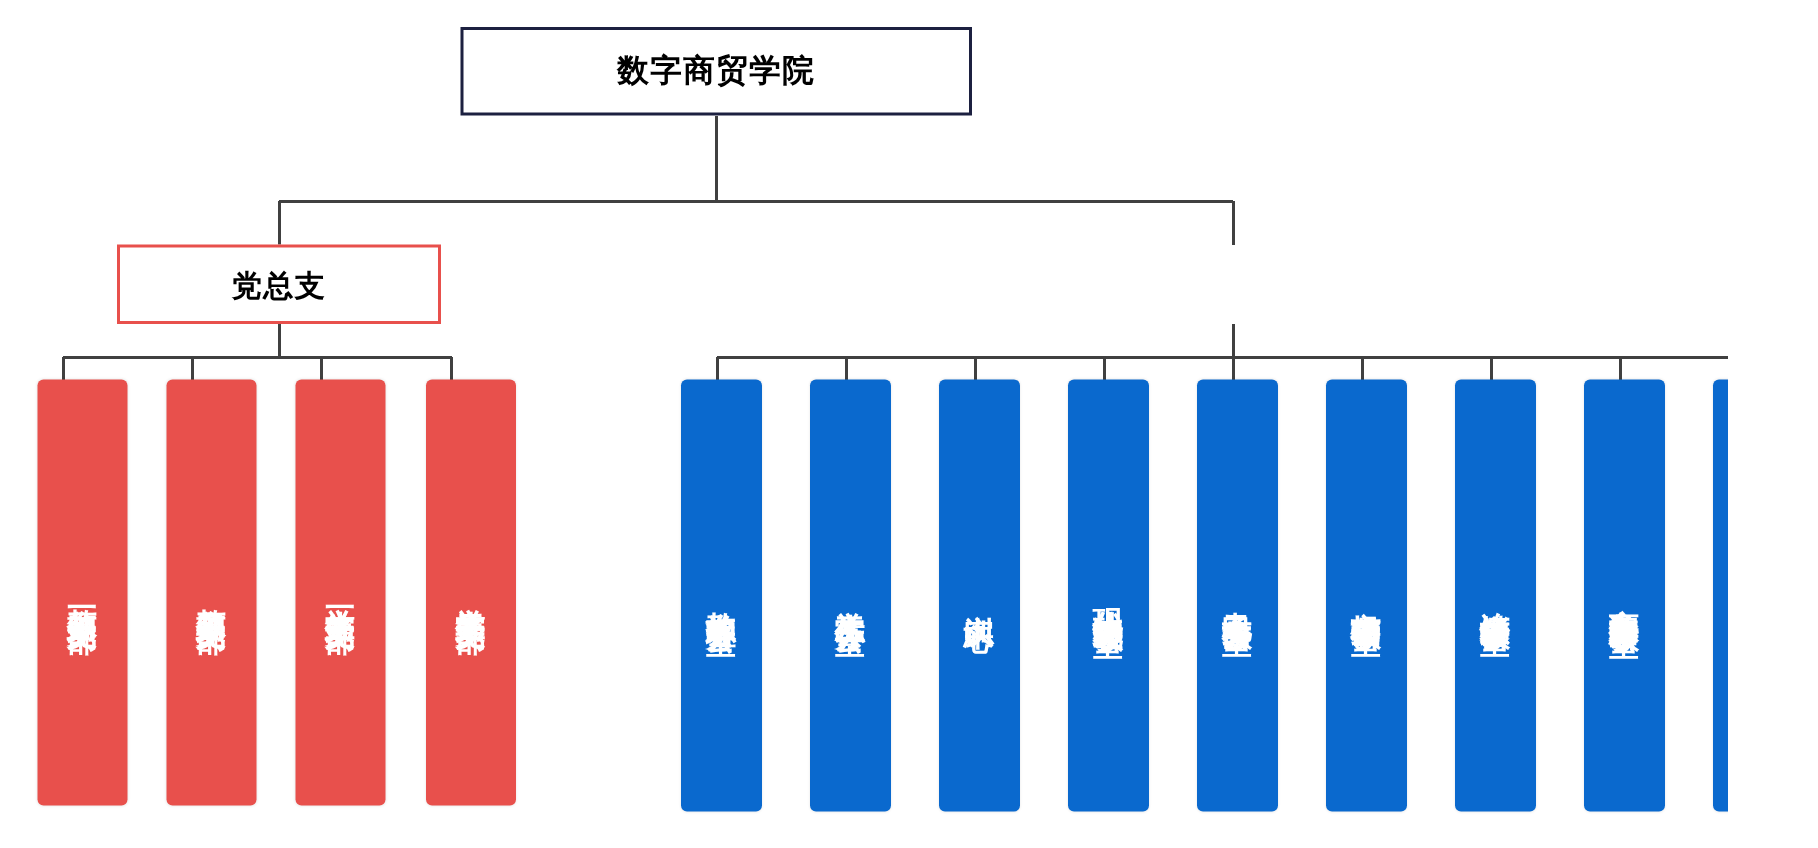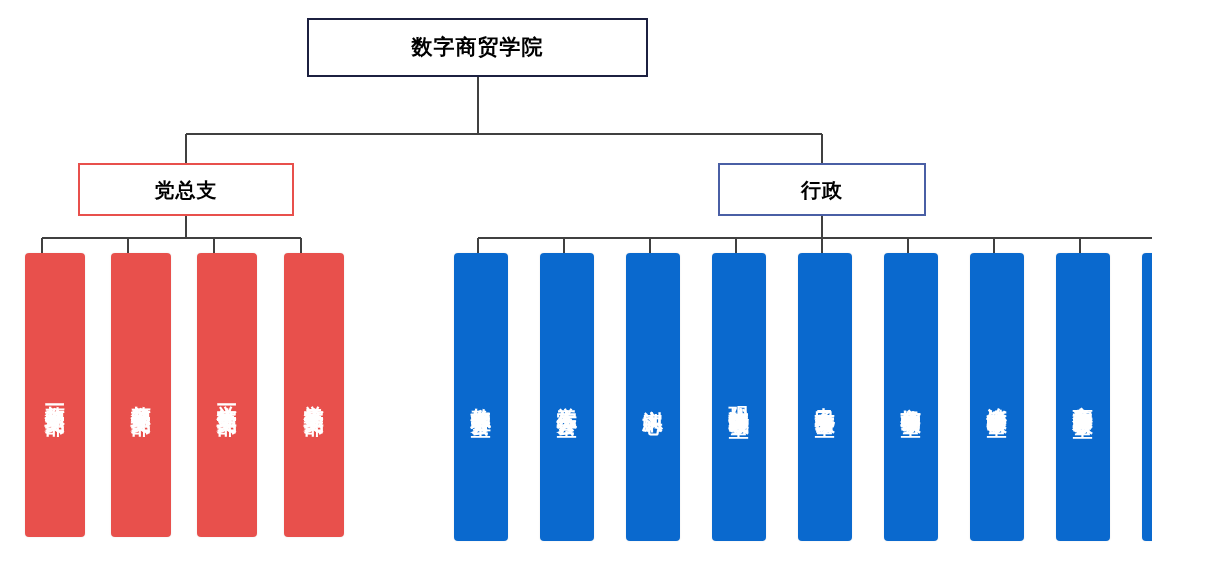--- a/index.html
+++ b/index.html
@@ -135,23 +135,20 @@
   </svg>
 
   <div class="node-outline" id="node-root">
     <span class="node-label">数字商贸学院</span>
   </div>
 
   <div class="node-outline" id="node-party">
     <span class="node-label">党总支</span>
   </div>
 
-  <div class="node-outline" id="node-admin">
-    <span class="node-label">行政</span>
-  </div>
 
   <div class="leaf red" style="left:25px;  top:253px; width:60px; height:284px;">
     <span class="leaf-label">教师第一党支部</span>
   </div>
   <div class="leaf red" style="left:111px; top:253px; width:60px; height:284px;">
     <span class="leaf-label">教师第二党支部</span>
   </div>
   <div class="leaf red" style="left:197px; top:253px; width:60px; height:284px;">
     <span class="leaf-label">学生第一党支部</span>
   </div>

